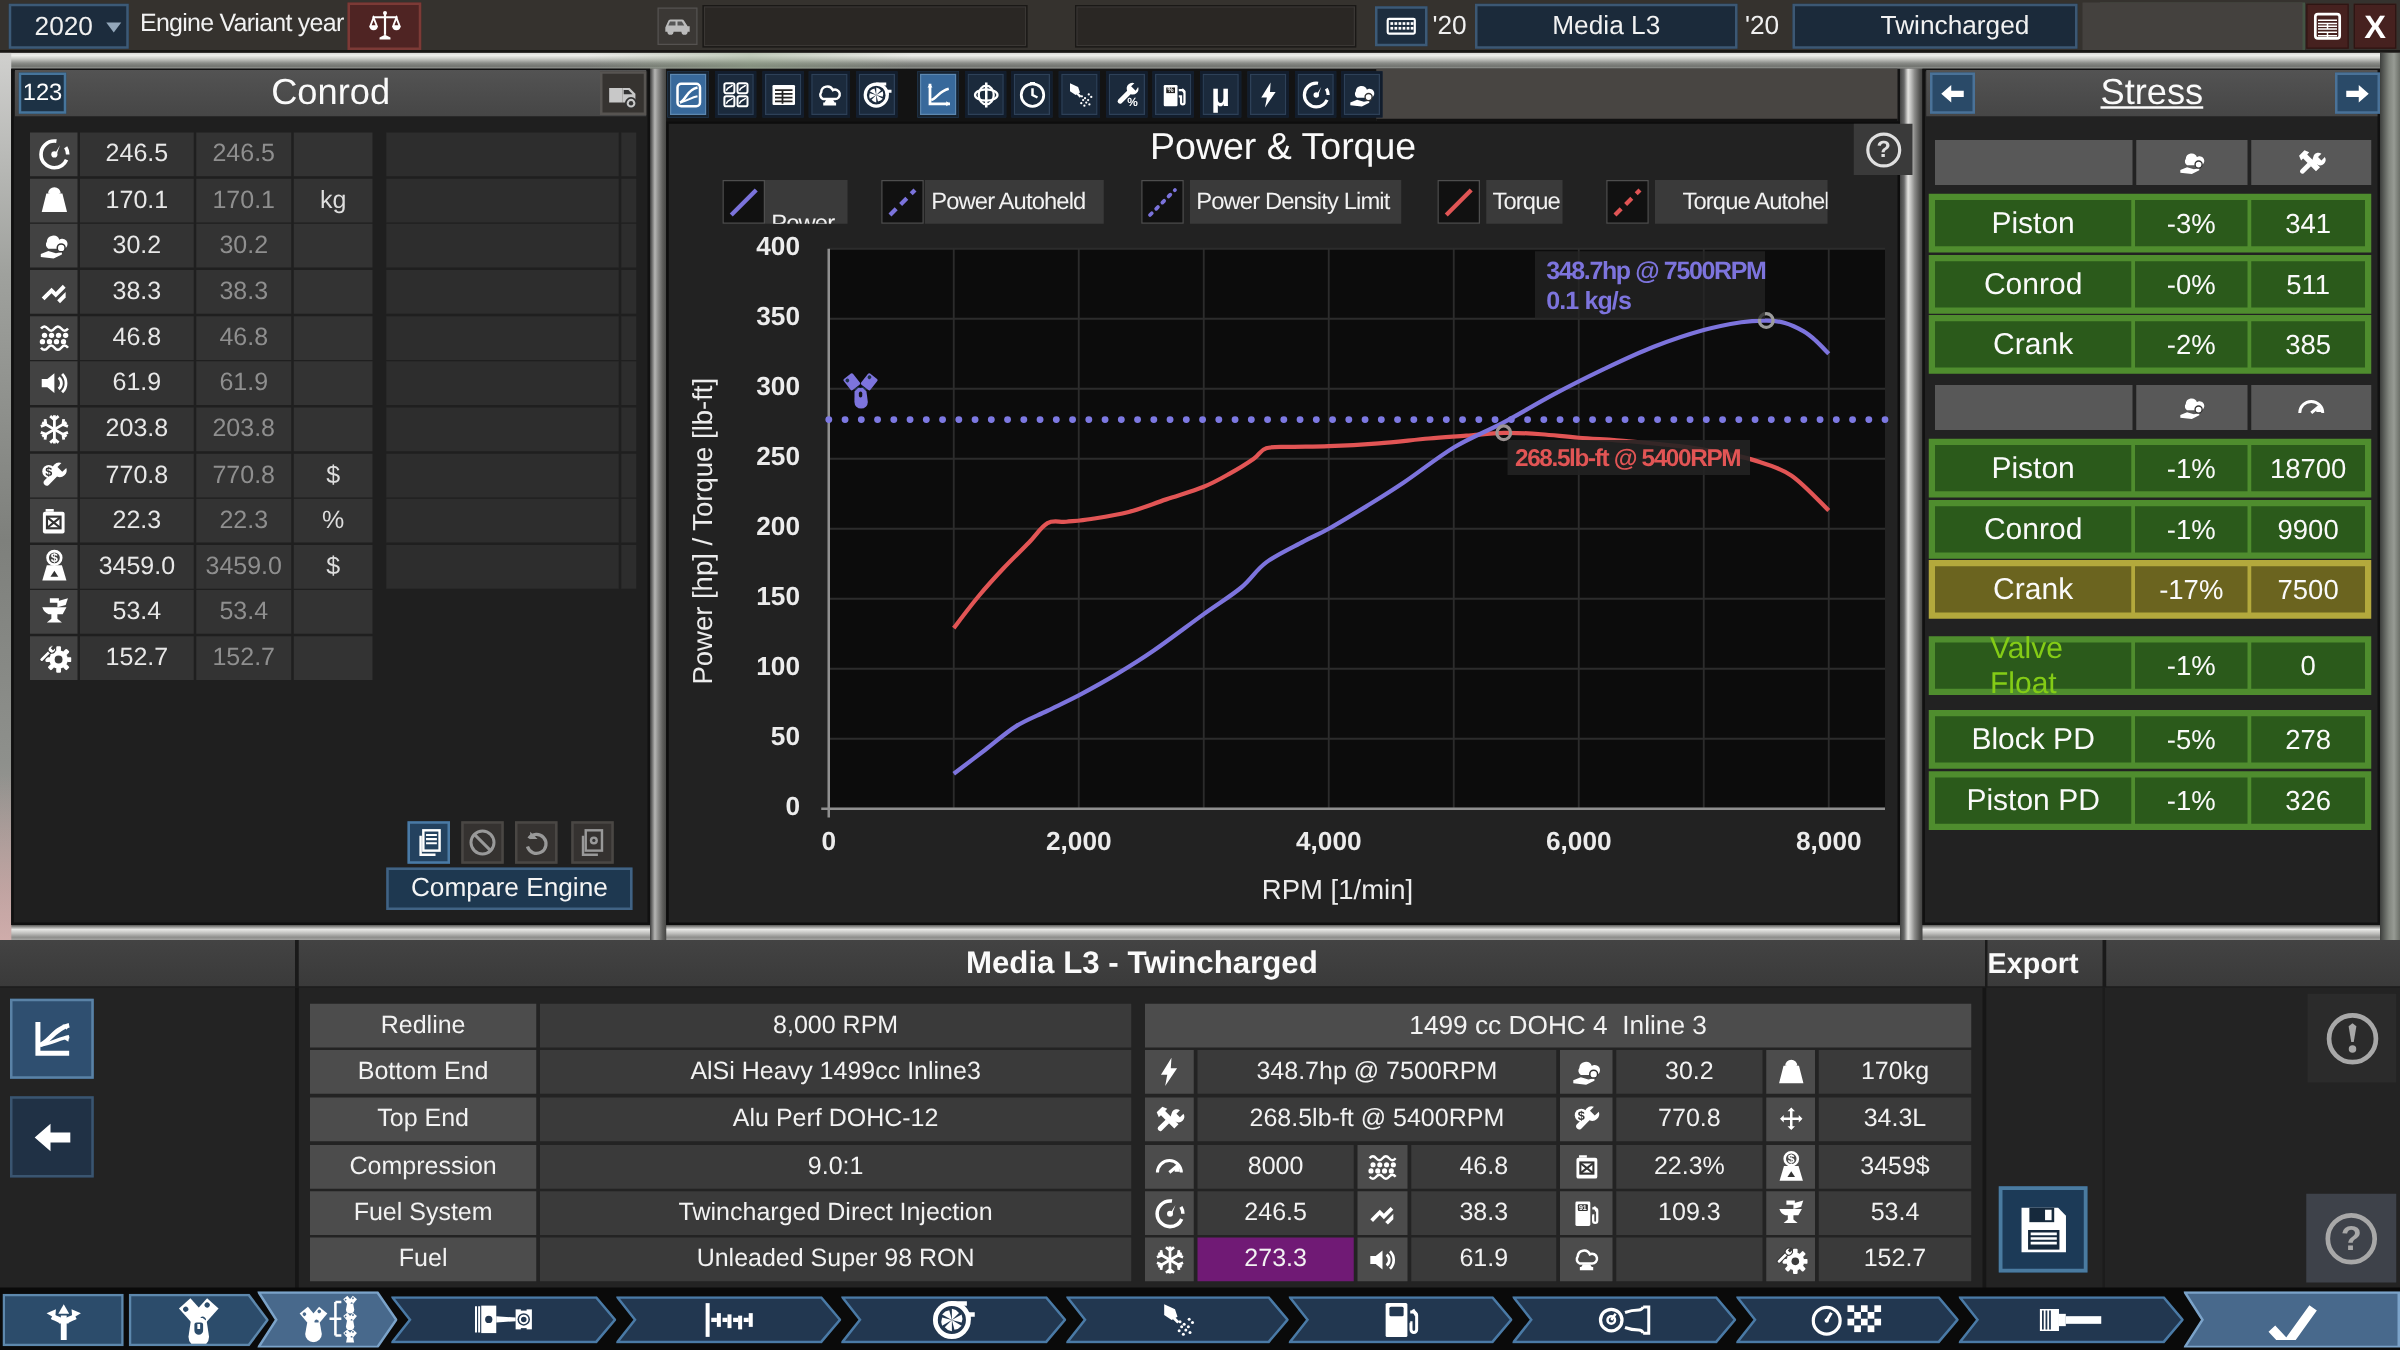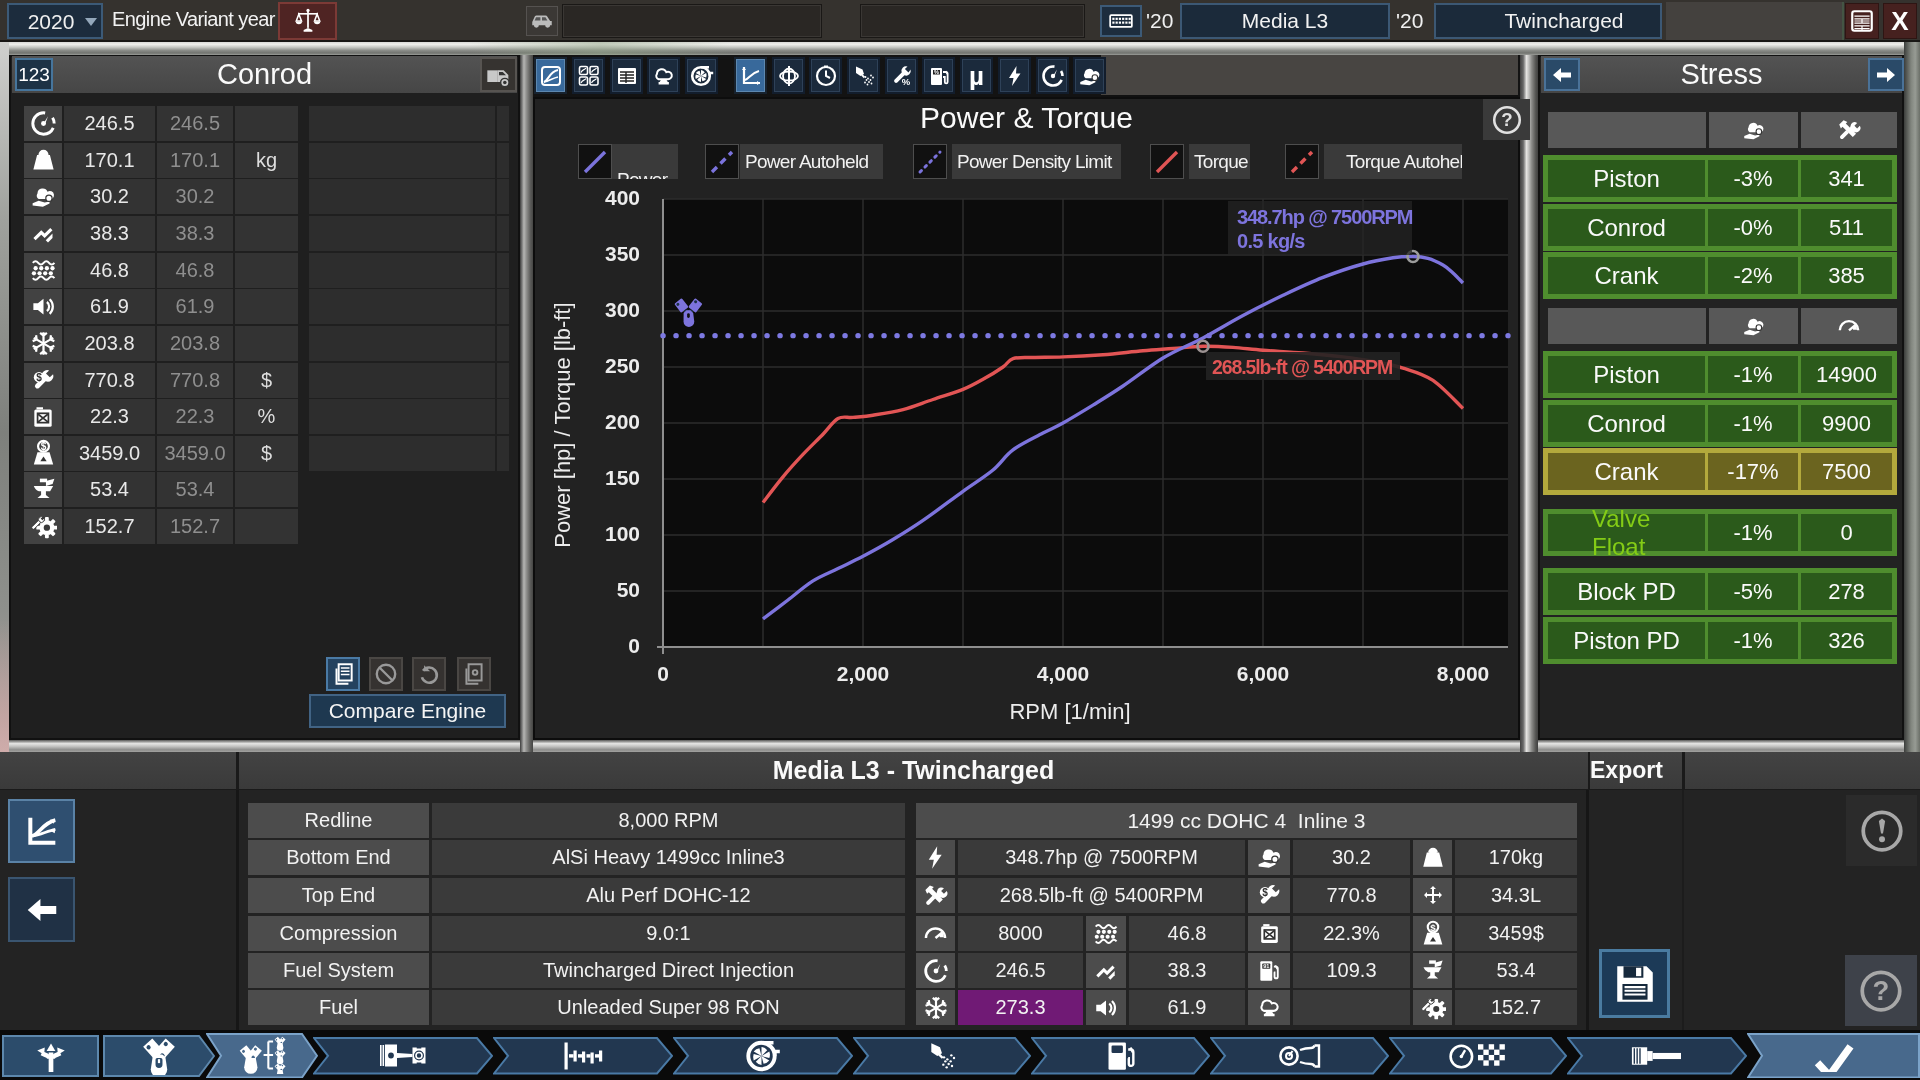--- a/index.html
+++ b/index.html
@@ -607,26 +607,26 @@
 <div style="left:813px;top:662px;width:100px;height:26px;font-size:21px;font-weight:bold;color:#ececec;text-align:center;">2,000</div>
 <div style="left:1013px;top:662px;width:100px;height:26px;font-size:21px;font-weight:bold;color:#ececec;text-align:center;">4,000</div>
 <div style="left:1213px;top:662px;width:100px;height:26px;font-size:21px;font-weight:bold;color:#ececec;text-align:center;">6,000</div>
 <div style="left:1413px;top:662px;width:100px;height:26px;font-size:21px;font-weight:bold;color:#ececec;text-align:center;">8,000</div>
 <div style="left:960px;top:699px;width:220px;height:28px;font-size:22px;color:#ececec;text-align:center;">RPM [1/min]</div>
 <div style="left:548px;top:260px;width:30px;height:330px;display:flex;align-items:center;justify-content:center;">
       <span style="font-size:22px;color:#ececec;transform:rotate(-90deg);white-space:nowrap;">Power [hp] / Torque [lb-ft]</span>
     </div>
 <div style="left:1228px;top:201px;width:184px;height:54px;background:rgba(36,36,36,0.75);"></div>
 <div style="left:1237px;top:206px;width:260px;height:24px;font-size:20px;font-weight:bold;color:#7d74dd;letter-spacing:-1.1px;white-space:nowrap;">348.7hp @ 7500RPM</div>
-<div style="left:1237px;top:230px;width:120px;height:24px;font-size:20px;font-weight:bold;color:#7d74dd;letter-spacing:-0.7px;">0.5 kg/s</div>
+<div style="left:1237px;top:230px;width:120px;height:24px;font-size:20px;font-weight:bold;color:#7d74dd;letter-spacing:-0.7px;">0.1 kg/s</div>
 <div style="left:1206px;top:352px;width:194px;height:28px;background:rgba(34,34,34,0.9);"></div>
 <div style="left:1212px;top:356px;width:260px;height:24px;font-size:19.5px;font-weight:bold;color:#e25555;letter-spacing:-1.1px;white-space:nowrap;">268.5lb-ft @ 5400RPM</div>
 <div style="left:1538px;top:55px;width:366px;height:685px;background:#222222;border:2px solid #111;"></div>
 <div style="left:1541px;top:56px;width:361px;height:37px;background:linear-gradient(180deg,#535353,#464646);"></div>
-<div style="left:1541px;top:56px;width:361px;height:37px;font-size:29px;color:#fafafa;text-align:center;line-height:37px;">Stress</div>
+<div style="left:1541px;top:56px;width:361px;height:37px;font-size:29px;color:#fafafa;text-align:center;line-height:37px;text-decoration:underline;">Stress</div>
 <div style="left:1544px;top:58px;width:36px;height:33px;background:#2a4a68;border:2px solid #4a7298;display:flex;align-items:center;justify-content:center;">
       <svg width="24" height="24" viewBox="0 0 24 24" style="display:block;">
         <path d="M3 12l8-7v4.5h10v5H11V19Z" fill="#ffffff"></path>
       </svg>
     </div>
 <div style="left:1868px;top:58px;width:36px;height:33px;background:#2a4a68;border:2px solid #4a7298;display:flex;align-items:center;justify-content:center;">
       <svg width="24" height="24" viewBox="0 0 24 24" style="display:block;">
         <path d="M21 12l-8-7v4.5H3v5h10V19Z" fill="#ffffff"></path>
       </svg>
     </div>
@@ -697,21 +697,21 @@
       </svg>
     </div>
 <div style="left:1543px;top:351px;width:354px;height:47px;background:#4f8d2e;"></div>
 <div style="left:1548px;top:356px;width:157px;height:37px;background:#2b5a1b;display:flex;align-items:center;justify-content:center;">
       <span style="font-size:24px;color:#fafafa;">Piston</span>
     </div>
 <div style="left:1708px;top:356px;width:90px;height:37px;background:#2b5a1b;display:flex;align-items:center;justify-content:center;">
       <span style="font-size:22px;color:#fafafa;">-1%</span>
     </div>
 <div style="left:1801px;top:356px;width:91px;height:37px;background:#2b5a1b;display:flex;align-items:center;justify-content:center;">
-      <span style="font-size:22px;color:#fafafa;">14900</span>
+      <span style="font-size:22px;color:#fafafa;">18700</span>
     </div>
 <div style="left:1543px;top:400px;width:354px;height:47px;background:#4f8d2e;"></div>
 <div style="left:1548px;top:405px;width:157px;height:37px;background:#2b5a1b;display:flex;align-items:center;justify-content:center;">
       <span style="font-size:24px;color:#fafafa;">Conrod</span>
     </div>
 <div style="left:1708px;top:405px;width:90px;height:37px;background:#2b5a1b;display:flex;align-items:center;justify-content:center;">
       <span style="font-size:22px;color:#fafafa;">-1%</span>
     </div>
 <div style="left:1801px;top:405px;width:91px;height:37px;background:#2b5a1b;display:flex;align-items:center;justify-content:center;">
       <span style="font-size:22px;color:#fafafa;">9900</span>

